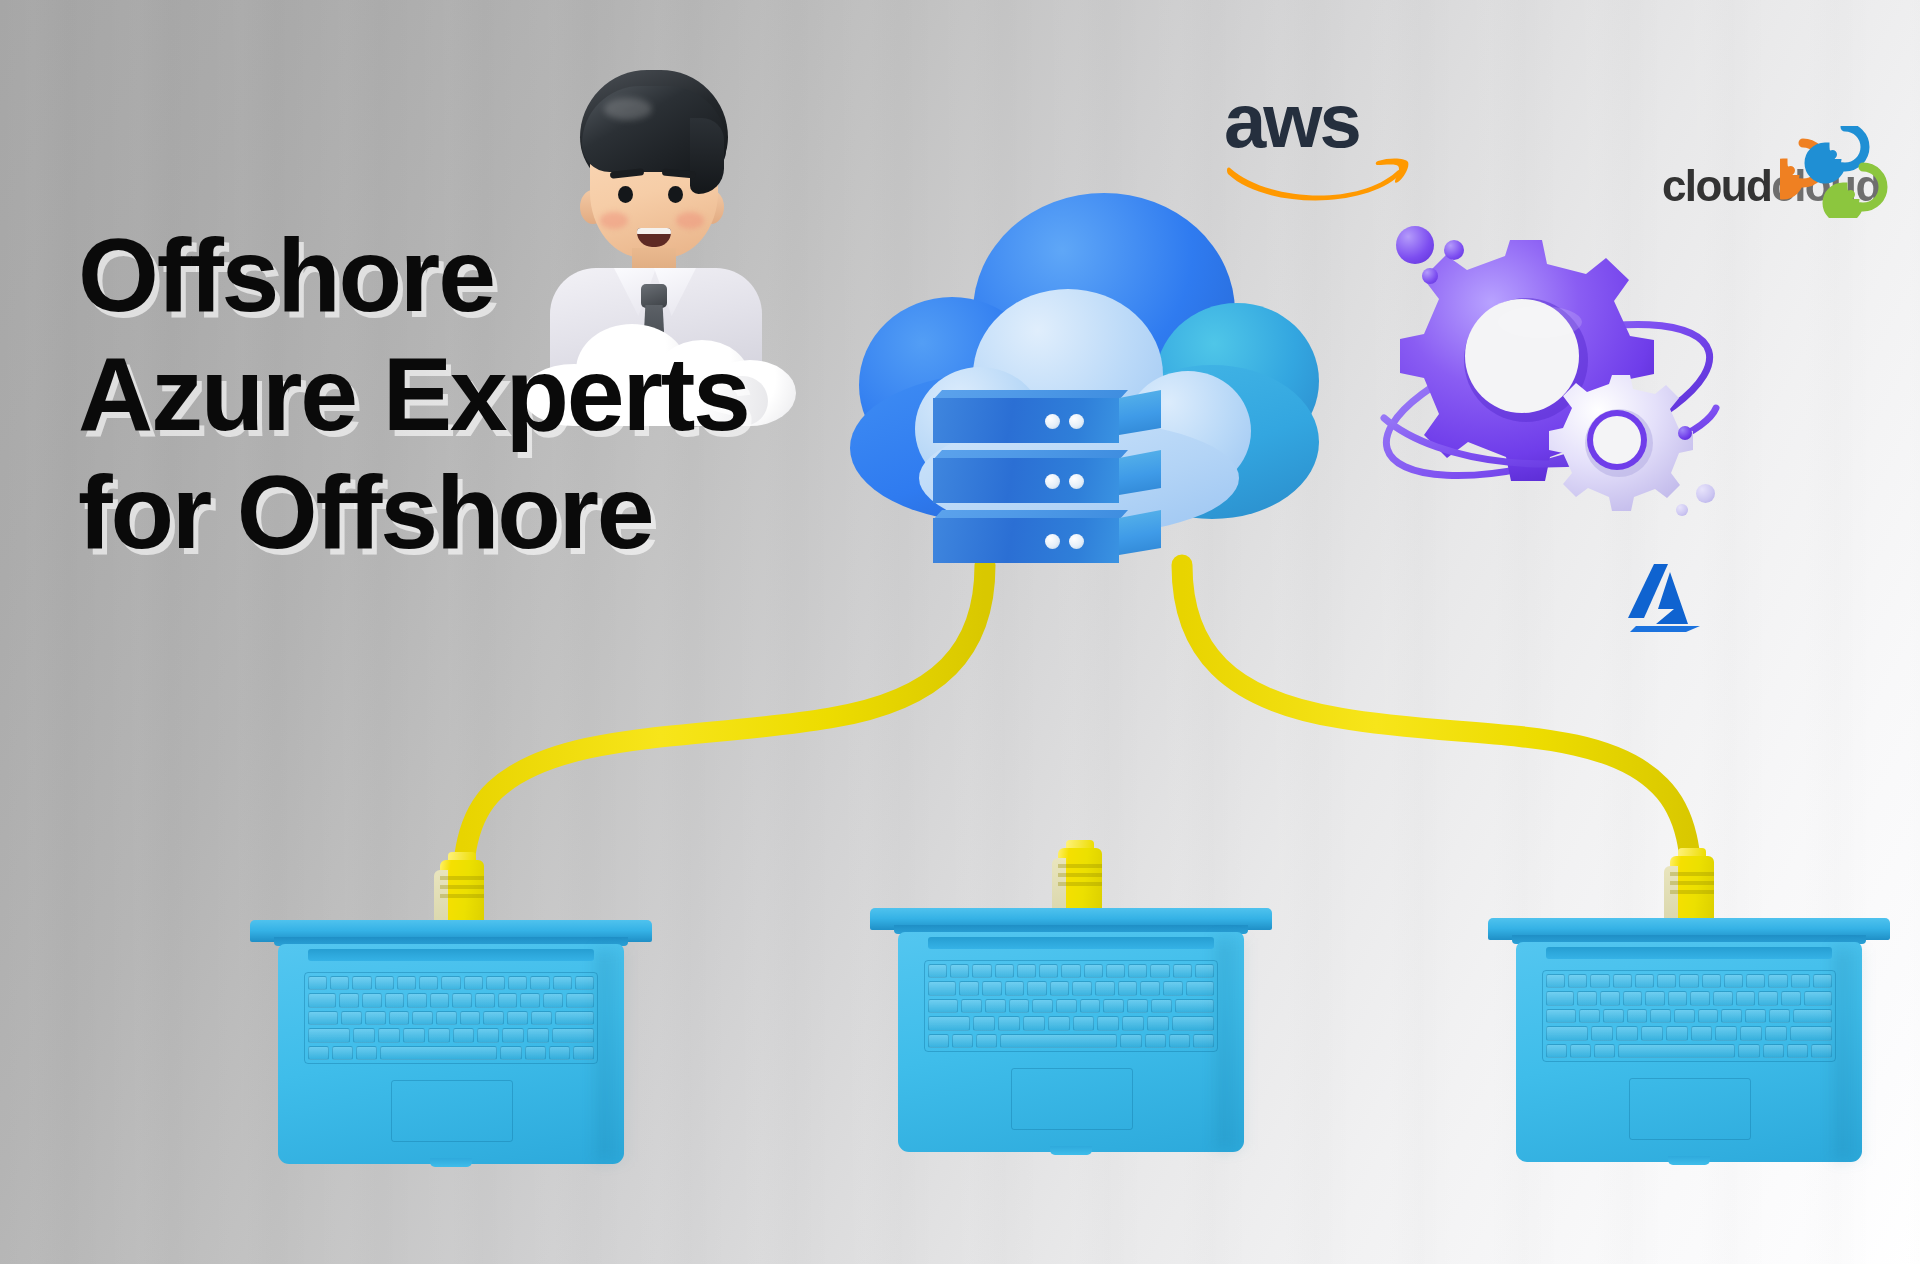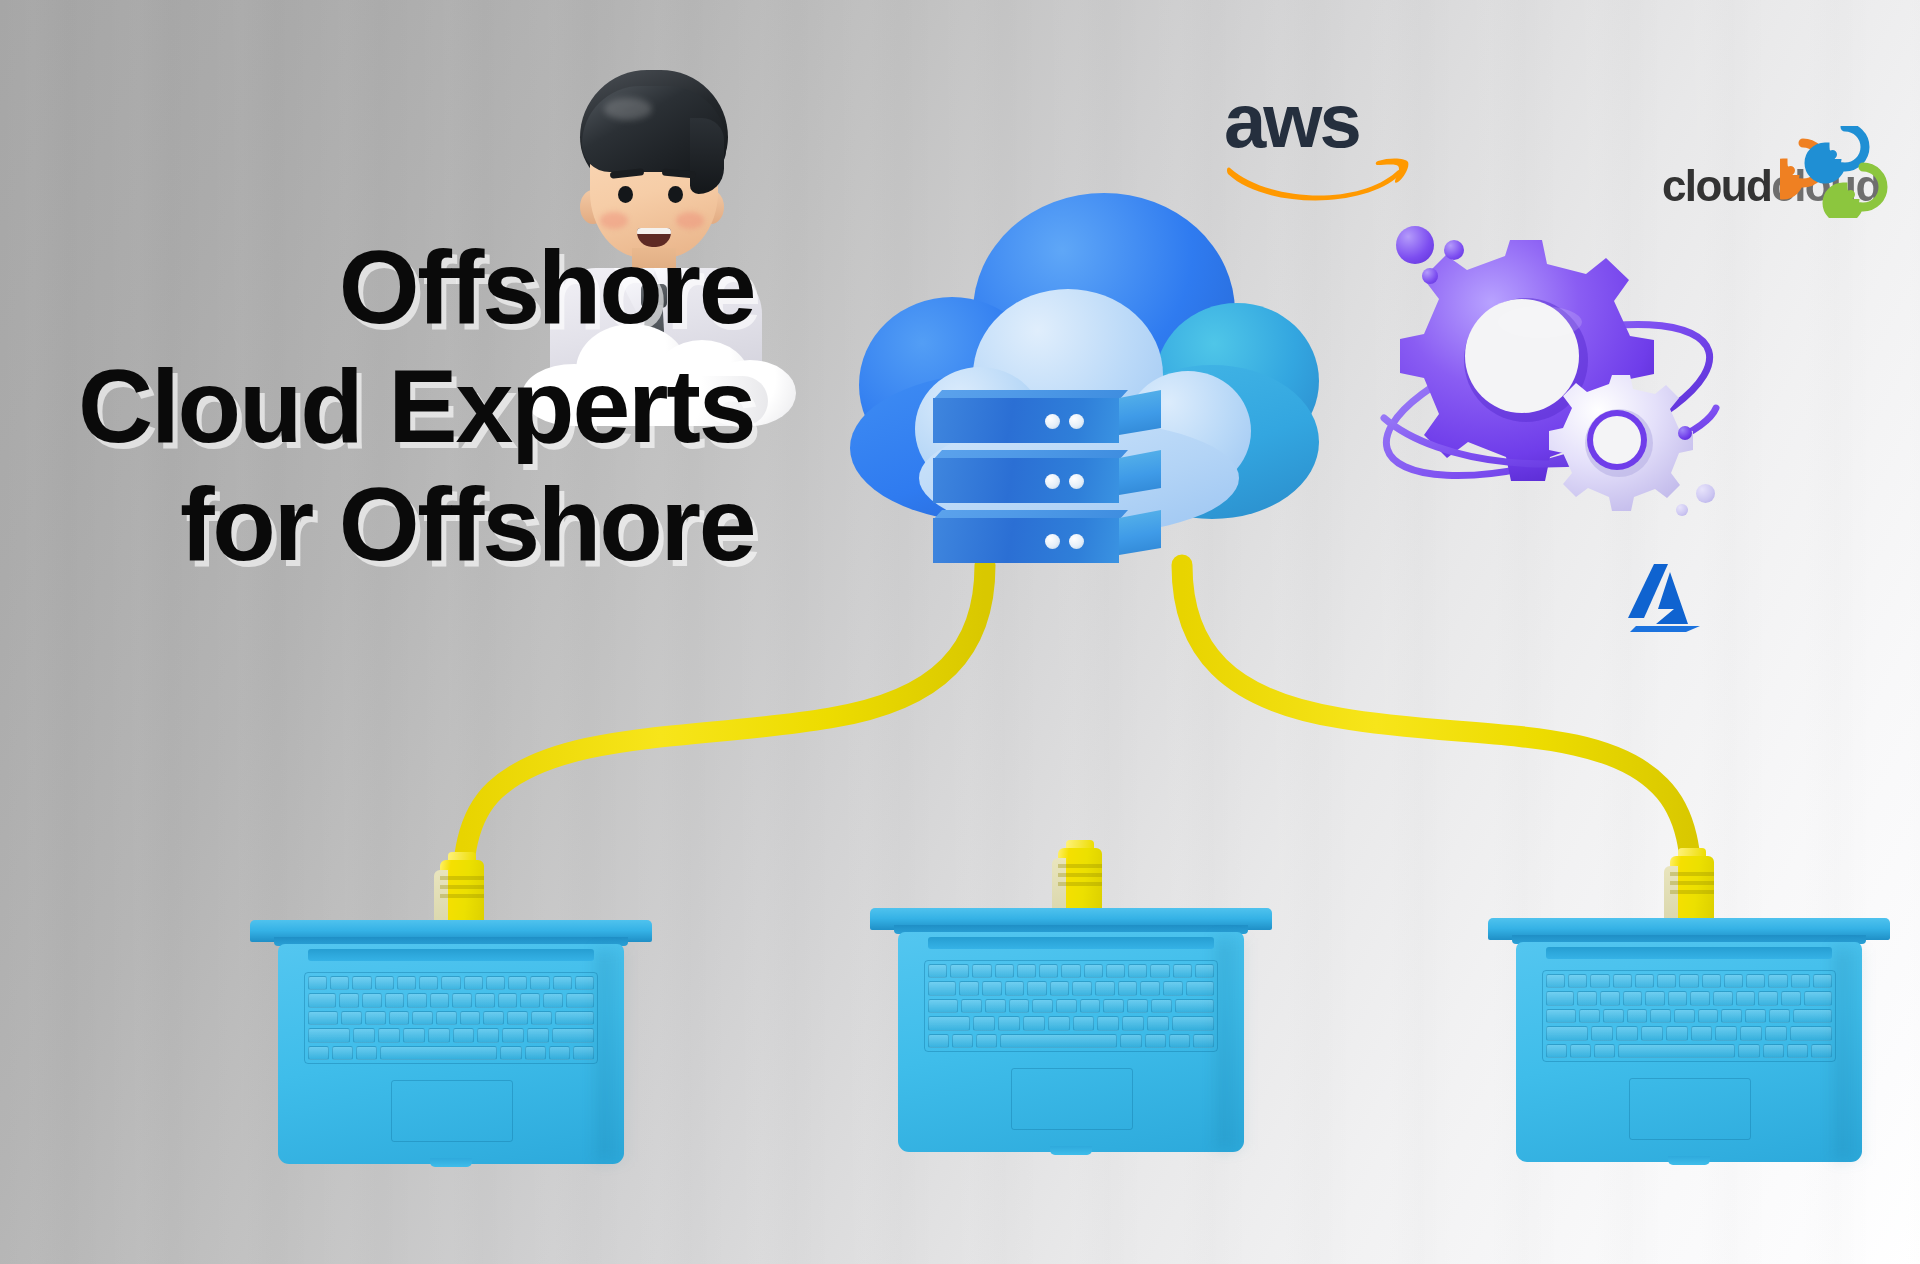--- a/index.html
+++ b/index.html
@@ -45,30 +45,29 @@
       rgba(0,0,0,0.012) 68px,
       rgba(255,255,255,0.000) 104px);
     z-index: 1;
   }
 
   .layer { position: absolute; }
 
   
   #headline {
     left: 78px;
-    top: 228px;
+    top: 216px;
     z-index: 30;
     font-weight: 700;
     font-size: 104px;
     line-height: 1.14;
     letter-spacing: -2.2px;
     color: #0a0a0a;
     text-shadow: 5px 6px 0 rgba(255,255,255,0.62);
     white-space: nowrap;
-    text-align: right;
   }
   #headline .hl-line { display: block; }
 
   
   #avatar-wrap {
     left: 538px;
     top: 62px;
     width: 250px;
     height: 315px;
     z-index: 26;
@@ -335,21 +334,21 @@
   .bubble.b6 { left: 300px; top: 204px; width: 14px; height: 14px;
     background: radial-gradient(circle at 32% 28%, #9f86f8 0%, #6f3dea 60%, #5127c8 100%); }
 </style>
 </head>
 <body>
 
 <div id="stage">
 
   <div id="headline" class="layer">
     <span class="hl-line">Offshore</span>
-    <span class="hl-line">Cloud Experts</span>
+    <span class="hl-line">Azure Experts</span>
     <span class="hl-line">for Offshore</span>
   </div>
 
   <div id="avatar-wrap" class="layer">
     <div class="av-hair-back"></div>
     <div class="av-ear l"></div>
     <div class="av-ear r"></div>
     <div class="av-face"></div>
     <div class="av-hair-front"></div>
     <div class="av-hair-shine"></div>

